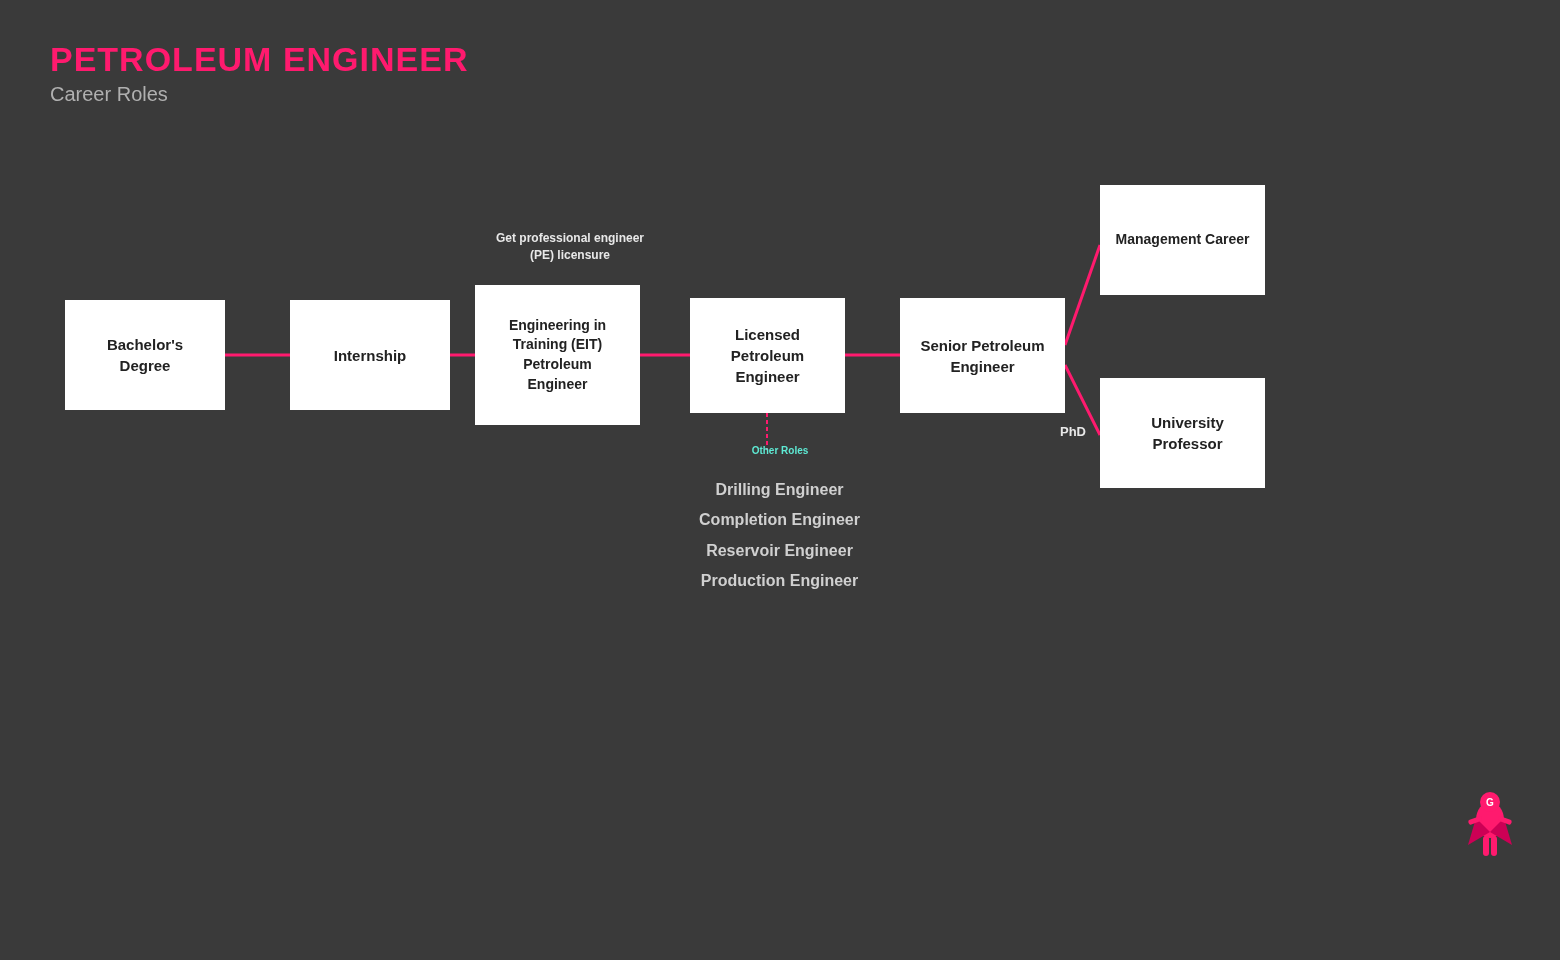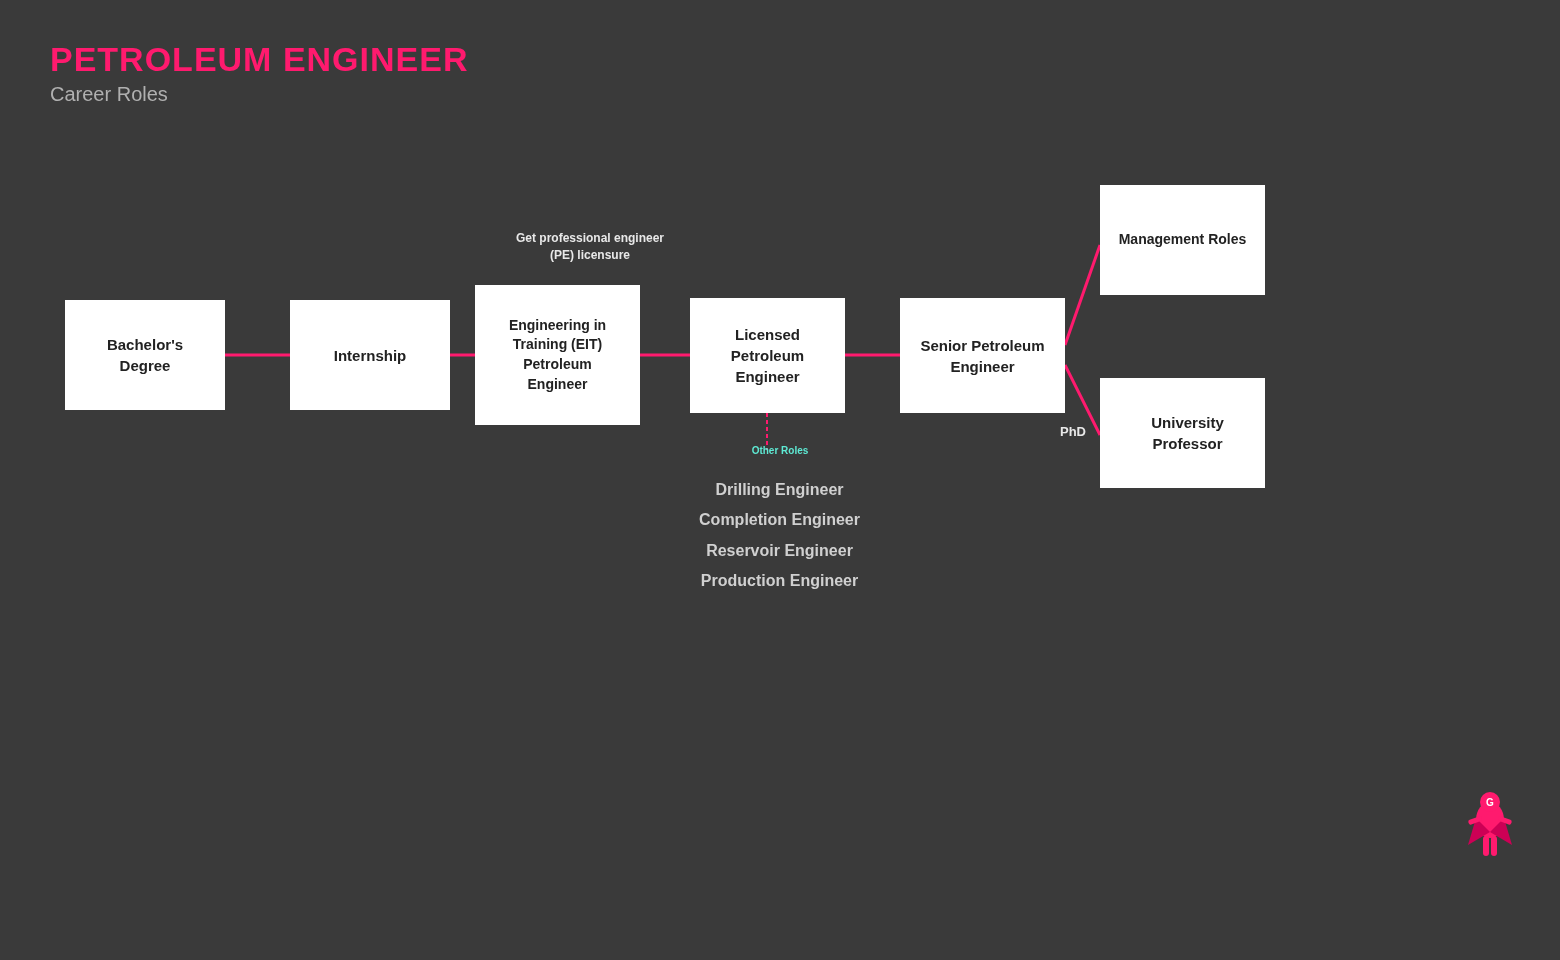--- a/index.html
+++ b/index.html
@@ -141,34 +141,34 @@
   </div>
 
   <div class="box" style="left:290px; top:170px; width:160px; height:110px; font-size:15px;">
     Internship
   </div>
 
   <div class="box" style="left:475px; top:155px; width:165px; height:140px; font-size:14px;">
     Engineering in<br>Training (EIT)<br>Petroleum<br>Engineer
   </div>
 
-  <div class="label" style="left:490px; top:100px; width:200px;">
+  <div class="label" style="left:470px; top:100px; width:200px;">
     Get professional engineer<br>(PE) licensure
   </div>
 
   <div class="box" style="left:690px; top:168px; width:155px; height:115px; font-size:15px;">
     Licensed<br>Petroleum<br>Engineer
   </div>
 
   <div class="box" style="left:900px; top:168px; width:165px; height:115px; font-size:15px;">
     Senior Petroleum<br>Engineer
   </div>
 
   <div class="box" style="left:1100px; top:55px; width:165px; height:110px; font-size:14px;">
-    Management Roles
+    Management Career
   </div>
 
   <div class="box" style="left:1100px; top:248px; width:165px; height:110px; font-size:15px;padding-left:20px;">
     University<br>Professor
   </div>
 
   <div class="phd-label" style="left:1060px; top:294px;">
     PhD
   </div>
 

